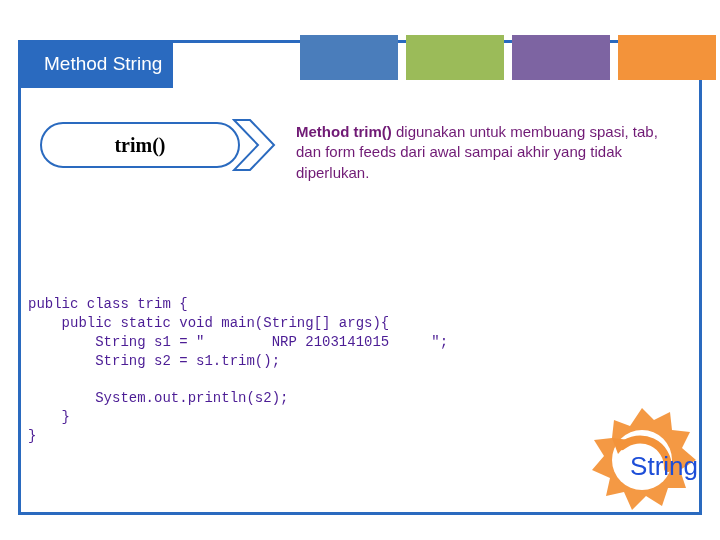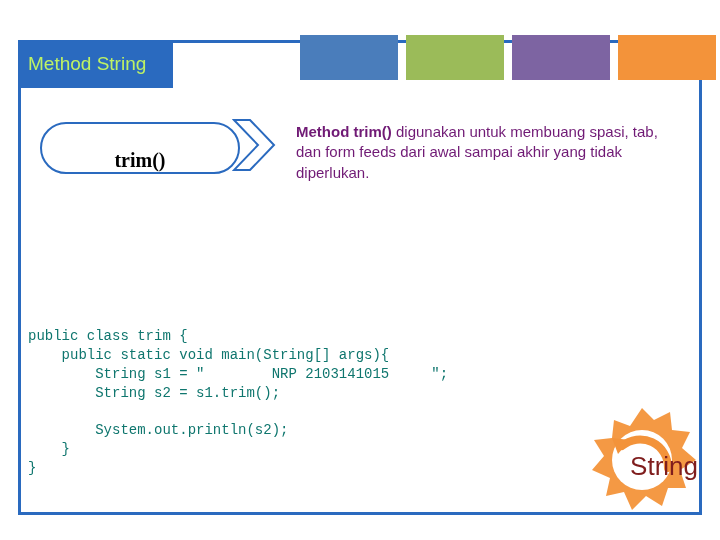--- a/index.html
+++ b/index.html
@@ -20,25 +20,25 @@
     border: 3px solid #2a6abf;
     background: #fff;
   }
   .title-tab {
     position: absolute;
     left: 18px;
     top: 40px;
     width: 155px;
     height: 48px;
     background: #2a6abf;
-    color: #bef264;
+    color: #ffffff;
     font-size: 19px;
     display: flex;
     align-items: center;
-    padding-left: 10px;
+    padding-left: 26px;
   }
   .color-tabs {
     position: absolute;
     top: 35px;
     left: 300px;
     display: flex;
     gap: 8px;
   }
   .color-tabs .tab {
     width: 98px;
@@ -47,25 +47,25 @@
   .t-blue   { background: #4a7dbb; }
   .t-green  { background: #9bbb59; }
   .t-purple { background: #7d64a2; }
   .t-orange { background: #f3933a; }
 
   .method-label {
     position: absolute;
     left: 40px;
     top: 122px;
     width: 200px;
-    height: 52px;
+    height: 46px;
     border: 2px solid #2a6abf;
     border-radius: 26px;
     display: flex;
-    align-items: flex-end;
+    align-items: center;
     justify-content: center;
     font-family: "Times New Roman", serif;
     font-weight: bold;
     font-size: 20px;
     background: #fff;
     z-index: 2;
   }
   .chevron {
     position: absolute;
     left: 232px;
@@ -86,36 +86,35 @@
   .desc .bold { font-weight: bold; }
 
   .code {
     position: absolute;
     left: 28px;
     top: 295px;
     font-family: Consolas, "Courier New", monospace;
     font-size: 14px;
     line-height: 1.35;
     white-space: pre;
-    color: #0f766e;
-    margin-top: 32px;
+    color: #4c1d95;
   }
 
   .gear-wrap {
     position: absolute;
     right: 8px;
     bottom: 2px;
     width: 140px;
     height: 140px;
   }
   .gear-label {
     position: absolute;
     right: 22px;
     bottom: 58px;
-    color: #7f1d1d;
+    color: #1d4ed8;
     font-size: 26px;
     z-index: 3;
   }
 </style>
 </head>
 <body>
 
 <div class="card"></div>
 
 <div class="title-tab">

